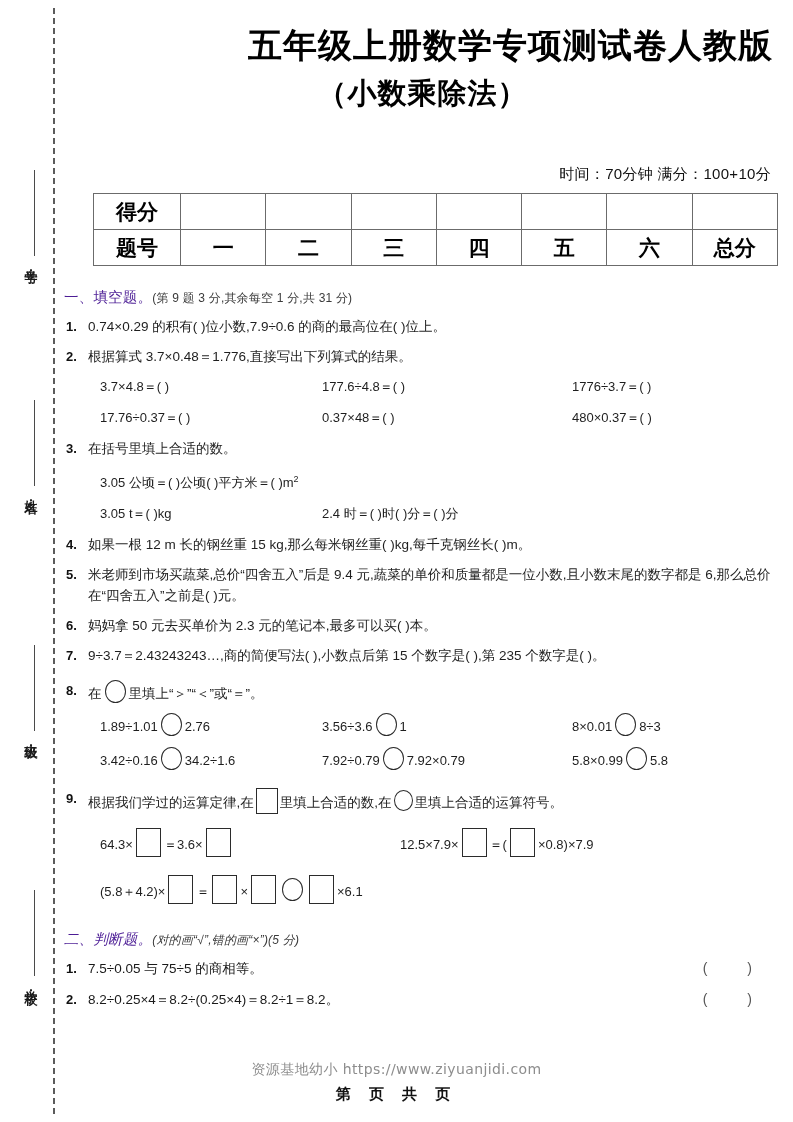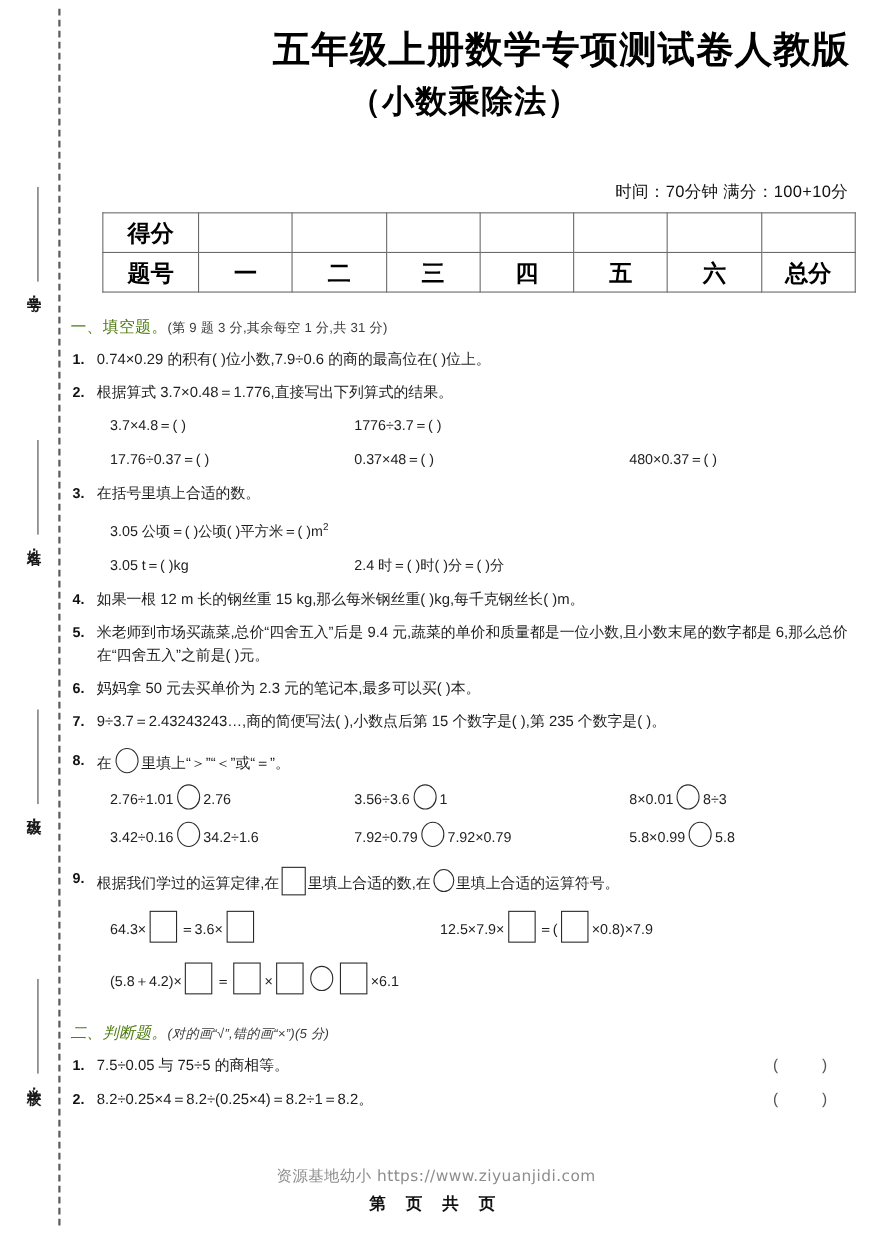--- a/index.html
+++ b/index.html
@@ -137,21 +137,21 @@
 
   .sec-head {
     font-family: "Liberation Sans", "DejaVu Sans", sans-serif;
     font-size: 13.5px;
     color: #2a2a2a;
     margin: 0 0 9px 2px;
     letter-spacing: 0.2px;
   }
   .sec-head .sec-title {
     font-size: 14.5px;
-    color: #4d7c0f;
+    color: #4c1d95;
   }
   .sec-head .sec-note {
     font-size: 12px;
     color: #3a3a3a;
   }
 
   .q {
     position: relative;
     padding-left: 26px;
     margin-bottom: 9px;
@@ -329,20 +329,21 @@
     <div class="q">
       <span class="q-num">1.</span>
       <span class="q-text">0.74×0.29 的积有(        )位小数,7.9÷0.6 的商的最高位在(        )位上。</span>
     </div>
 
     <div class="q">
       <span class="q-num">2.</span>
       <span class="q-text">根据算式 3.7×0.48＝1.776,直接写出下列算式的结果。</span>
       <div class="subrow">
         <span class="cell w3">3.7×4.8＝(        )</span>
+        <span class="cell w3b">177.6÷4.8＝(        )</span>
         <span class="cell">1776÷3.7＝(        )</span>
       </div>
       <div class="subrow">
         <span class="cell w3">17.76÷0.37＝(        )</span>
         <span class="cell w3b">0.37×48＝(        )</span>
         <span class="cell">480×0.37＝(        )</span>
       </div>
     </div>
 
     <div class="q">
@@ -374,21 +375,21 @@
 
     <div class="q">
       <span class="q-num">7.</span>
       <span class="q-text">9÷3.7＝2.43243243…,商的简便写法(        ),小数点后第 15 个数字是(        ),第 235 个数字是(        )。</span>
     </div>
 
     <div class="q" style="margin-top:14px;">
       <span class="q-num">8.</span>
       <span class="q-text"><span>在</span><span class="circ"></span><span>里填上“＞”“＜”或“＝”。</span></span>
       <div class="subrow">
-        <span class="cell w3"><span>2.76÷1.01</span><span class="circ"></span><span>2.76</span></span>
+        <span class="cell w3"><span>1.89÷1.01</span><span class="circ"></span><span>2.76</span></span>
         <span class="cell w3b"><span>3.56÷3.6</span><span class="circ"></span><span>1</span></span>
         <span class="cell"><span>8×0.01</span><span class="circ"></span><span>8÷3</span></span>
       </div>
       <div class="subrow">
         <span class="cell w3"><span>3.42÷0.16</span><span class="circ"></span><span>34.2÷1.6</span></span>
         <span class="cell w3b"><span>7.92÷0.79</span><span class="circ"></span><span>7.92×0.79</span></span>
         <span class="cell"><span>5.8×0.99</span><span class="circ"></span><span>5.8</span></span>
       </div>
     </div>
 

